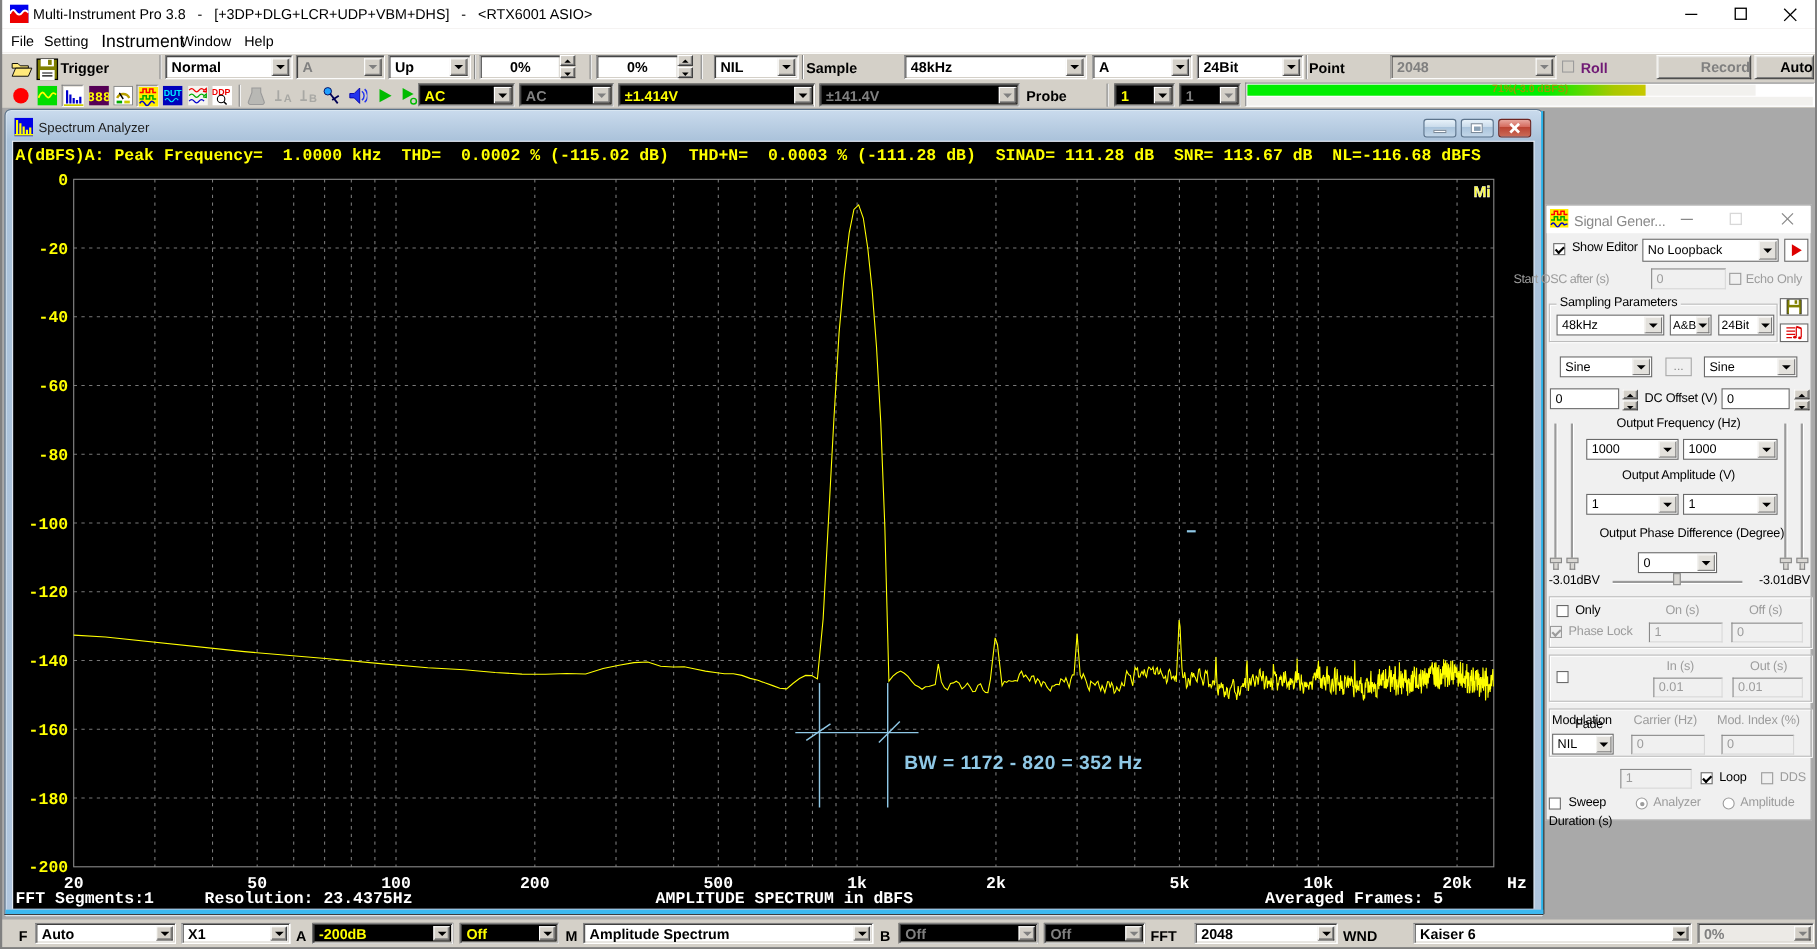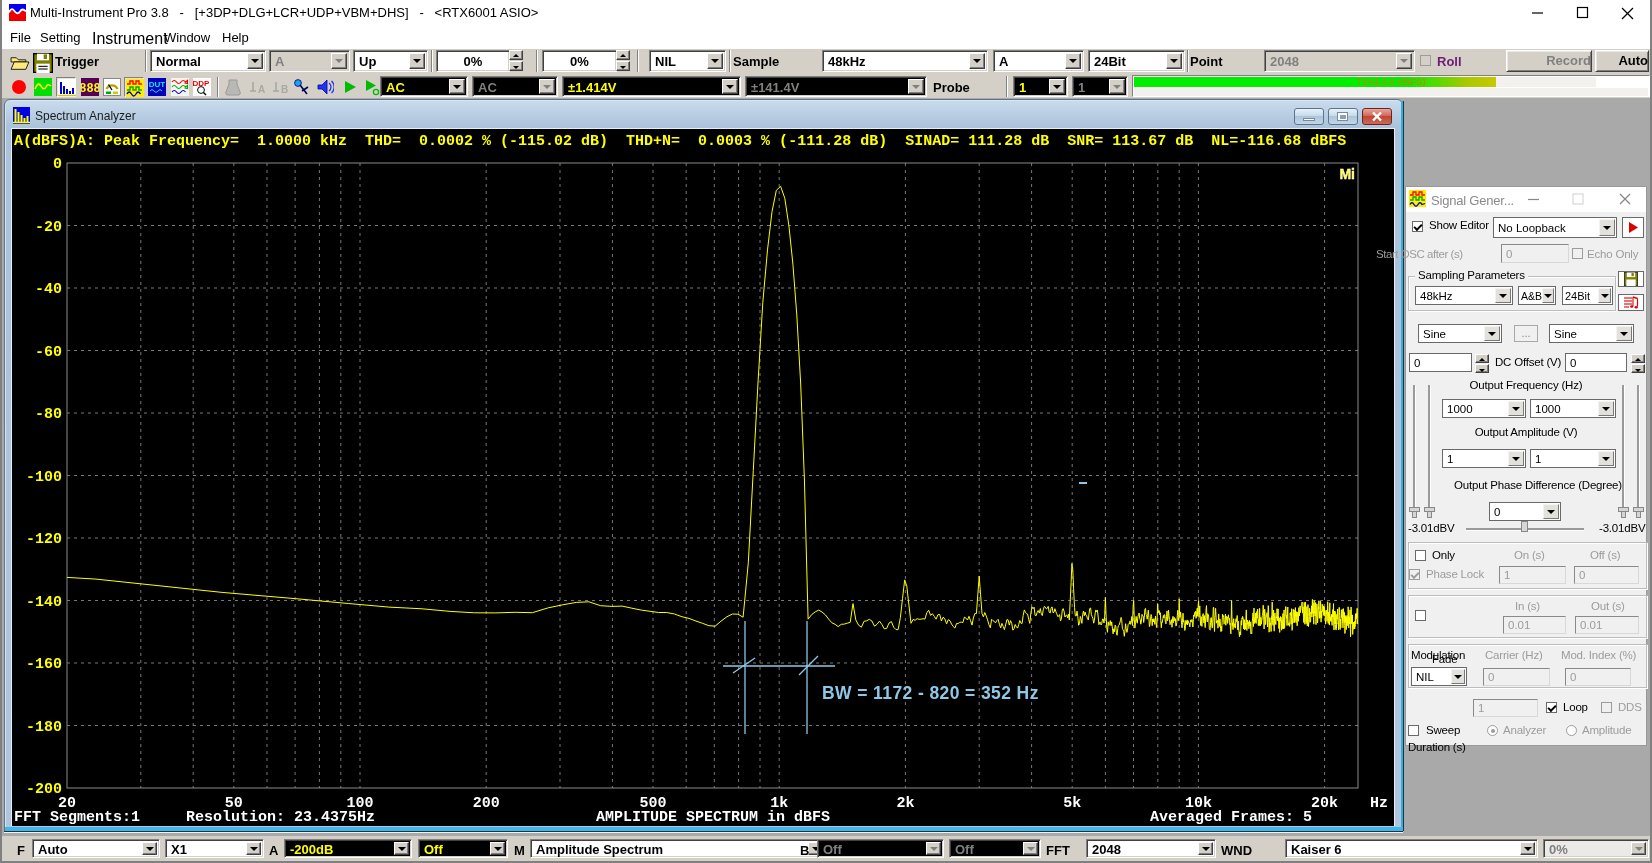--- a/index.html
+++ b/index.html
@@ -574,21 +574,21 @@
 <div class="lbl" style="left:269px;top:843px;">A</div>
 <div class="cmb blk" style="left:284px;top:839px;width:128px;height:19px;">
     <span class="tx">-200dB</span>
     <span class="arr" style="width:15px;"></span>
   </div>
 <div class="cmb blk" style="left:418px;top:839px;width:90px;height:19px;">
     <span class="tx">Off</span>
     <span class="arr" style="width:15px;"></span>
   </div>
 <div class="lbl" style="left:514px;top:843px;">M</div>
-<div class="cmb " style="left:530px;top:839px;width:296px;height:19px;">
+<div class="cmb " style="left:530px;top:839px;width:264px;height:19px;">
     <span class="tx">Amplitude Spectrum</span>
     <span class="arr" style="width:15px;"></span>
   </div>
 <div class="lbl" style="left:800px;top:843px;">B</div>
 <div class="cmb blk dis" style="left:817px;top:839px;width:127px;height:19px;">
     <span class="tx">Off</span>
     <span class="arr" style="width:15px;"></span>
   </div>
 <div class="cmb blk dis" style="left:949px;top:839px;width:92px;height:19px;">
     <span class="tx">Off</span>

